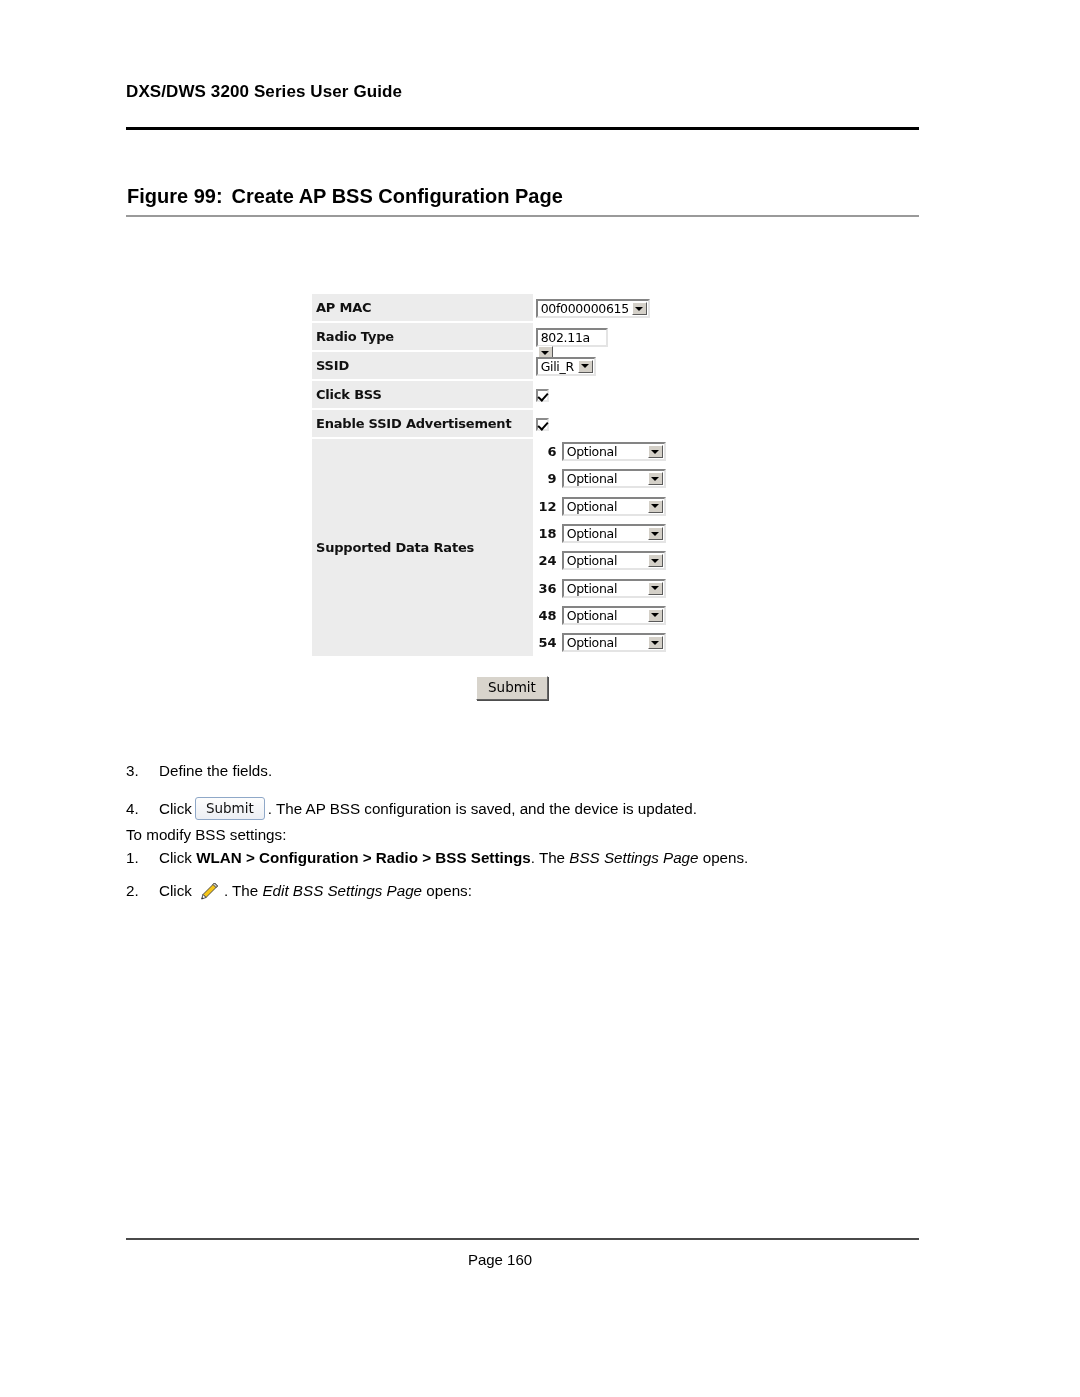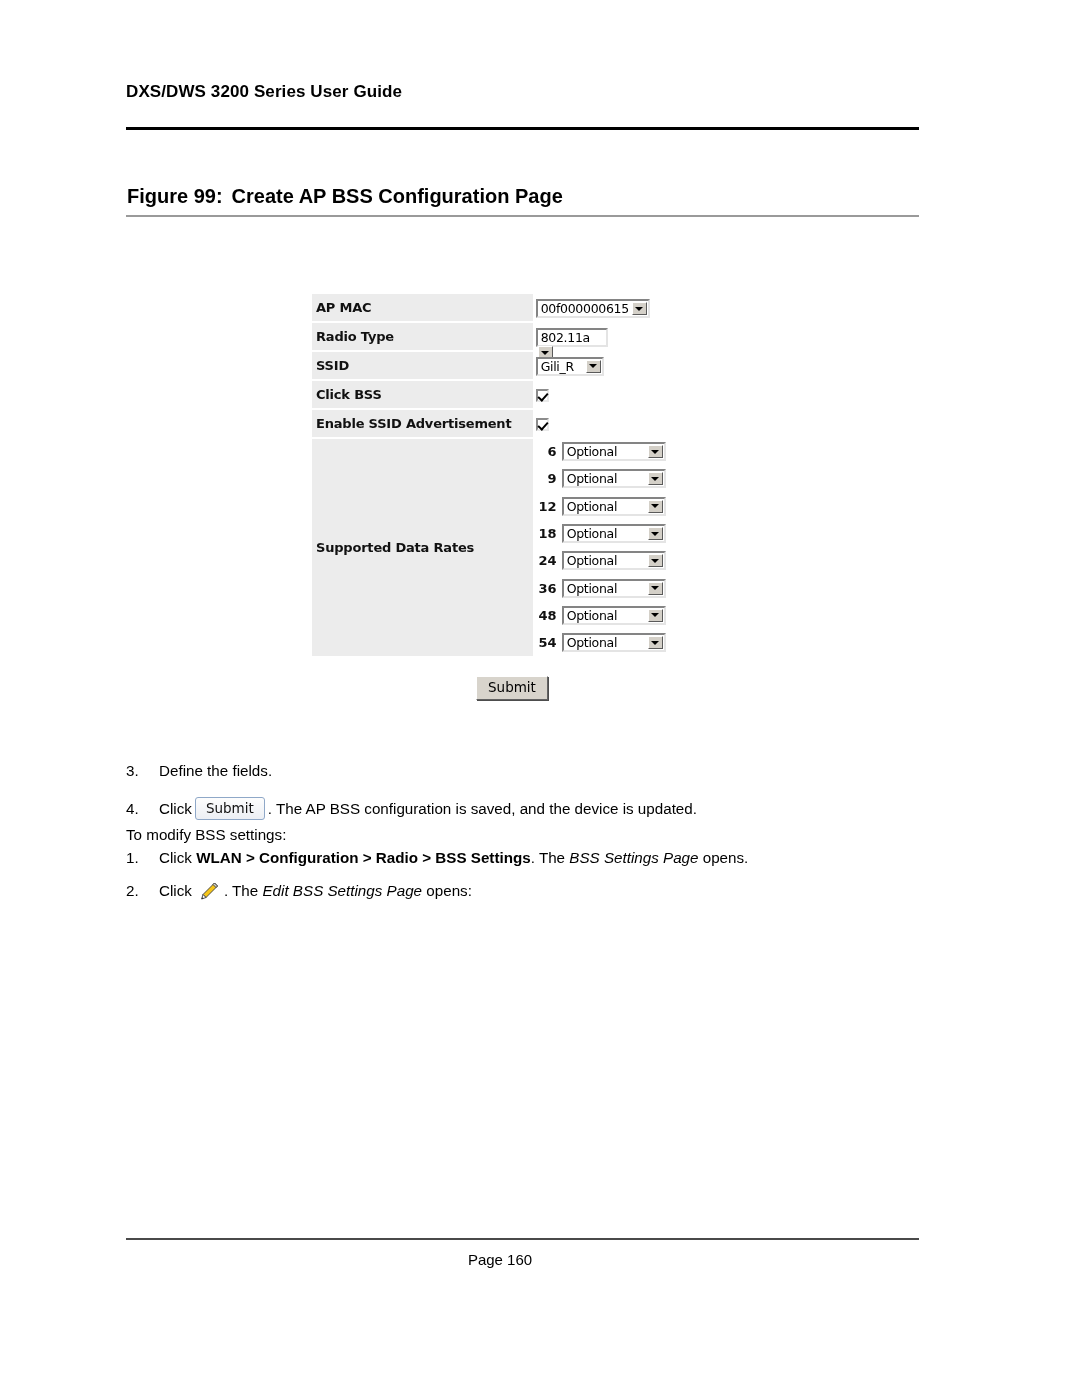--- a/index.html
+++ b/index.html
@@ -149,21 +149,21 @@
   }
   .w-select .sel-arrow i {
     display: block;
     width: 0; height: 0;
     border-left: 4px solid transparent;
     border-right: 4px solid transparent;
     border-top: 4px solid #000;
   }
   .sel-mac   { width: 114px; }
   .sel-radio { width: 72px; flex-direction: column; }
-  .sel-ssid  { width: 68px; text-align: right; }
+  .sel-ssid  { width: 60px; text-align: right; }
   .sel-rate  { width: 104px; }
 
   
   .w-check {
     display: inline-block;
     width: 13px;
     height: 13px;
     background: #fff;
     border: 2px solid;
     border-color: #8c8c8c #e9e9e9 #e9e9e9 #8c8c8c;

